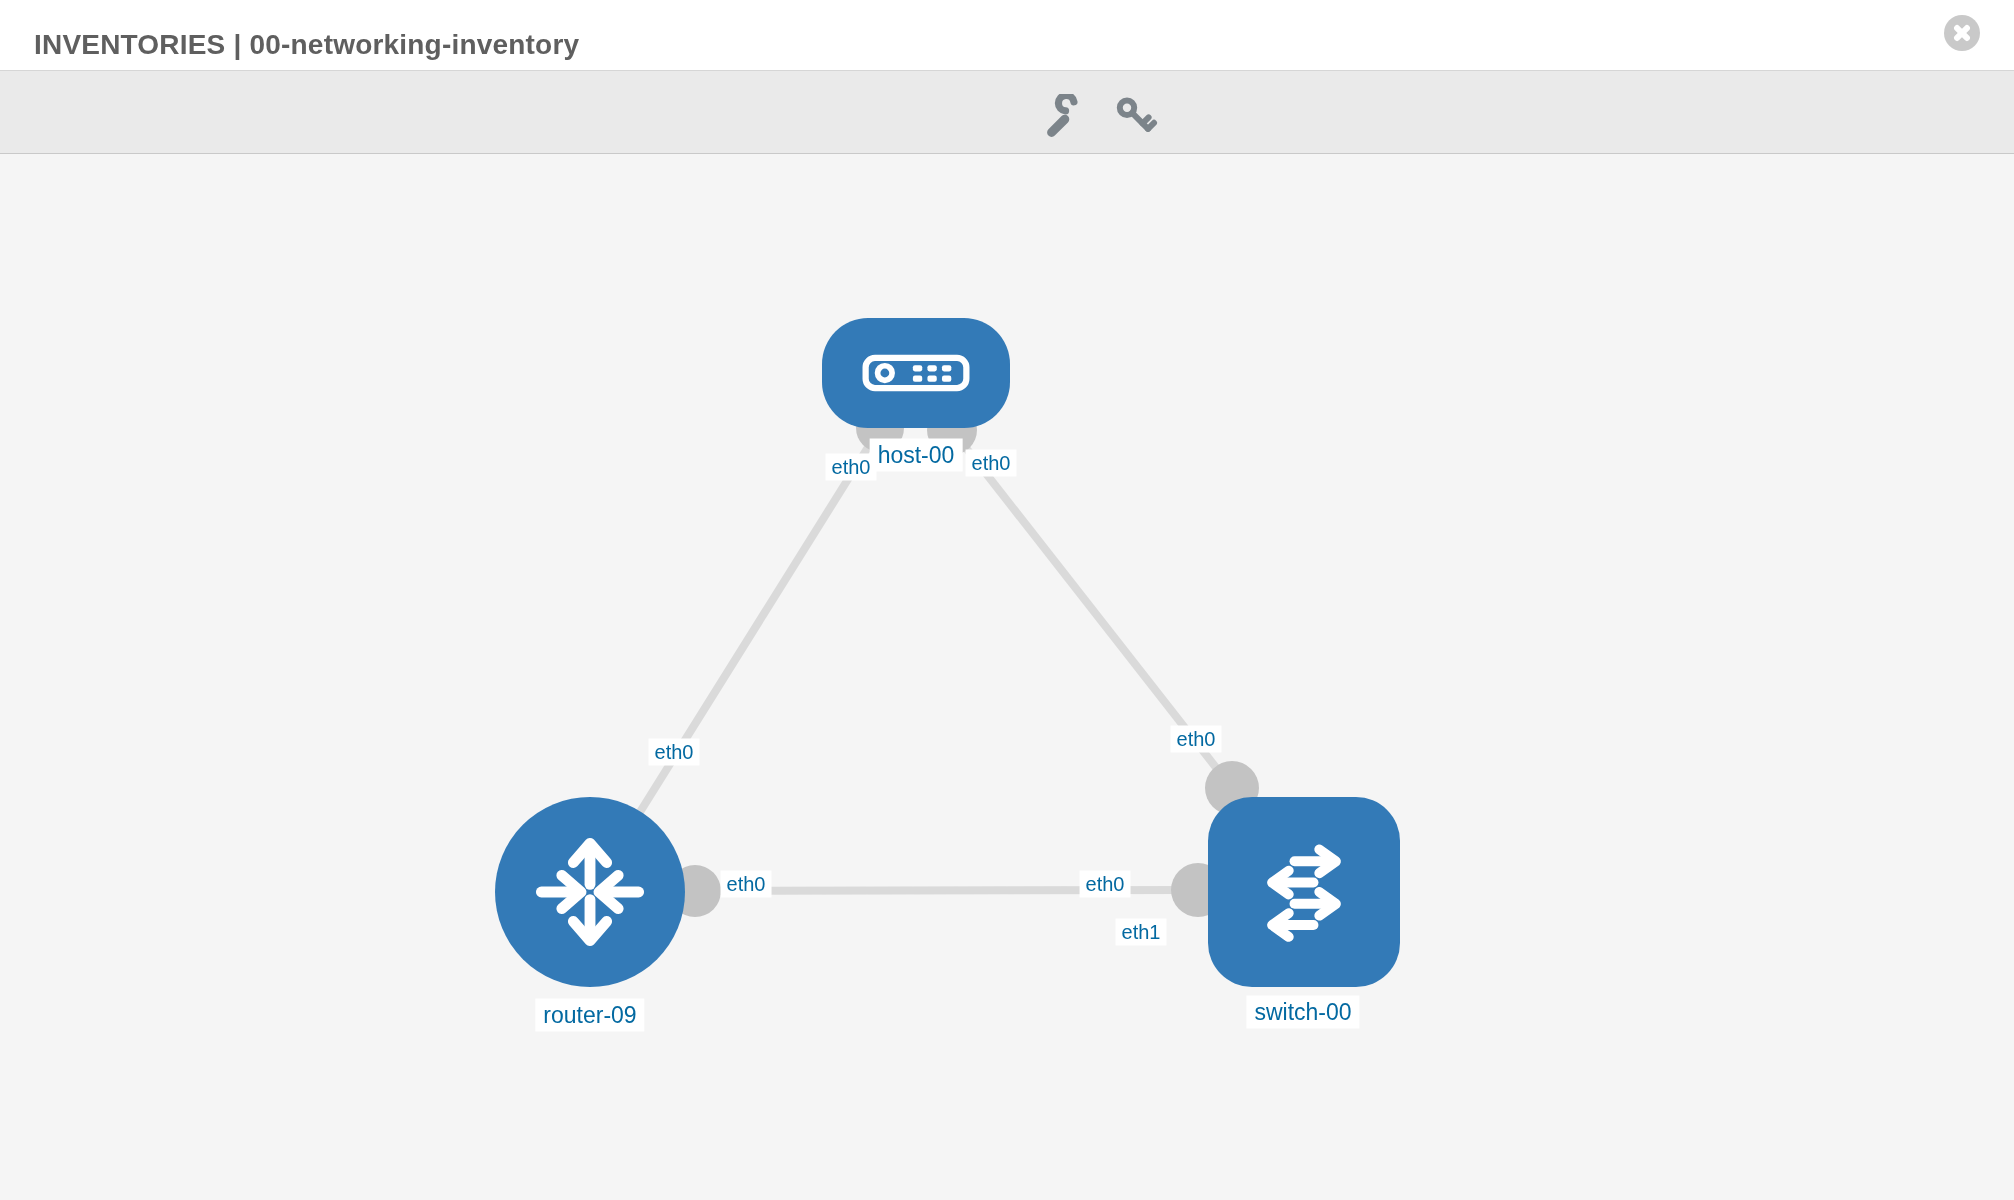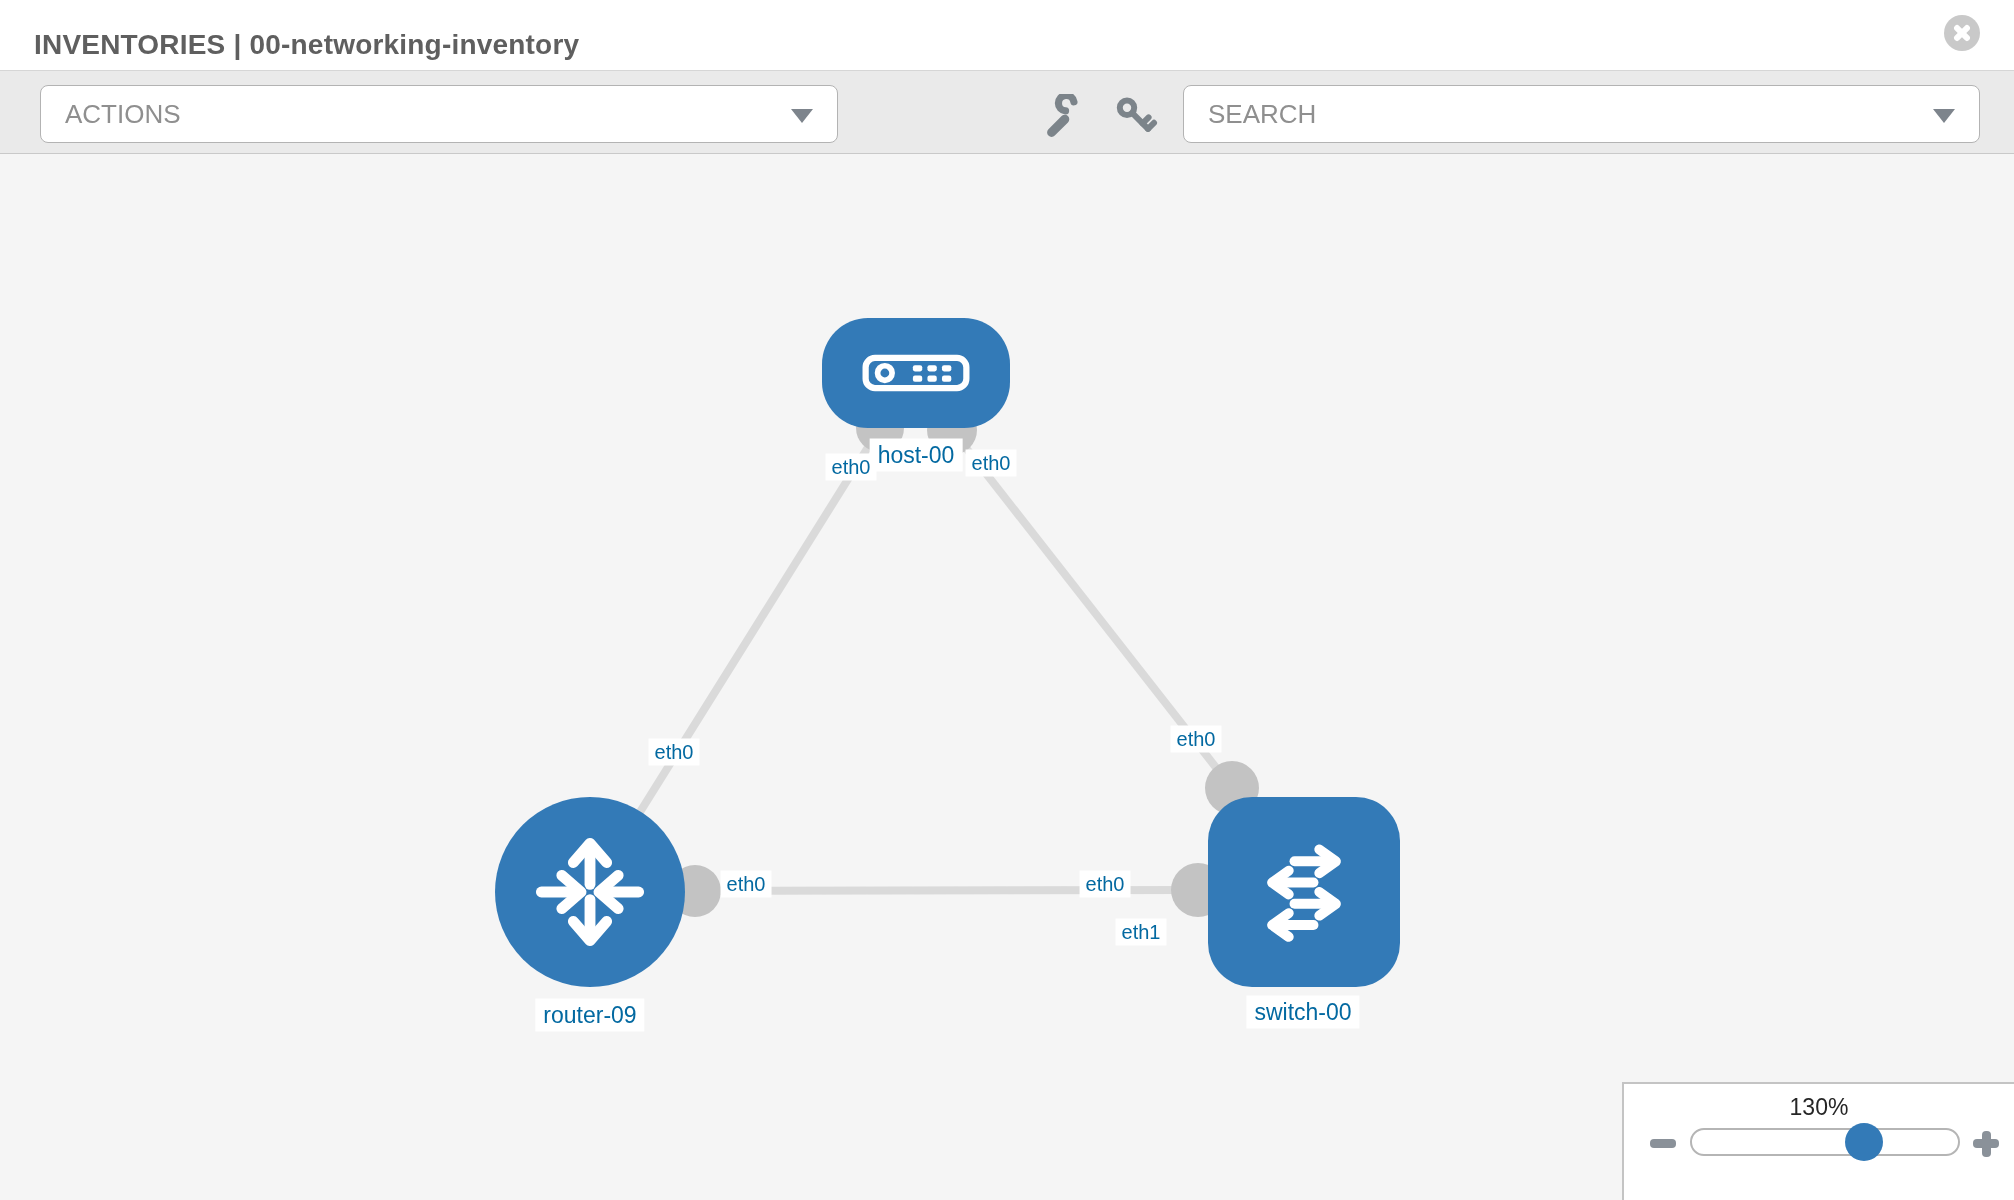--- a/index.html
+++ b/index.html
@@ -100,44 +100,36 @@
 
   <div class="header">
     <div class="page-title">INVENTORIES | 00-networking-inventory</div>
     <div class="close-btn">
       <span class="xbar a"></span>
       <span class="xbar b"></span>
     </div>
   </div>
 
   <div class="toolbar">
-    <div class="select-box" id="actions-box">
-      <span>ACTIONS</span>
-      <span class="caret"></span>
-    </div>
 
     <div class="tool-btn" id="wrench-btn">
       <svg width="48" height="48" viewBox="0 0 40 40">
         <path d="M19.6,14.1 A6.5,6.5 0 1 1 26.6,6.5" fill="none" stroke="#7c848a" stroke-width="6" stroke-linecap="round"></path>
         <line x1="8" y1="32" x2="19" y2="21" stroke="#7c848a" stroke-width="7.5" stroke-linecap="round"></line>
       </svg>
     </div>
     <div class="tool-btn" id="key-btn">
       <svg width="48" height="48" viewBox="0 0 40 40">
         <circle cx="12.5" cy="11.5" r="6" fill="none" stroke="#7c848a" stroke-width="5"></circle>
         <line x1="17" y1="16" x2="30" y2="29" stroke="#7c848a" stroke-width="5" stroke-linecap="round"></line>
         <line x1="25.5" y1="24.5" x2="30.5" y2="19.5" stroke="#7c848a" stroke-width="5" stroke-linecap="round"></line>
         <line x1="30" y1="29" x2="35" y2="24" stroke="#7c848a" stroke-width="5" stroke-linecap="round"></line>
       </svg>
     </div>
 
-    <div class="select-box" id="search-box">
-      <span>SEARCH</span>
-      <span class="caret"></span>
-    </div>
   </div>
 
   <div class="canvas">
 
     <svg class="links-layer" viewBox="0 0 2014 1046">
 
       <line x1="590" y1="738" x2="880" y2="274" stroke="#dadada" stroke-width="8"></line>
       <line x1="952" y1="276" x2="1232" y2="634" stroke="#dadada" stroke-width="8"></line>
       <line x1="695" y1="737" x2="1198" y2="736" stroke="#dadada" stroke-width="8"></line>
 
@@ -196,27 +188,15 @@
     <div class="chip node-label" style="left:1303px; top:858px;">switch-00</div>
 
     <div class="chip eth-label" style="left:851px;  top:313px;">eth0</div>
     <div class="chip eth-label" style="left:991px;  top:309px;">eth0</div>
     <div class="chip eth-label" style="left:674px;  top:598px;">eth0</div>
     <div class="chip eth-label" style="left:1196px; top:585px;">eth0</div>
     <div class="chip eth-label" style="left:746px;  top:730px;">eth0</div>
     <div class="chip eth-label" style="left:1105px; top:730px;">eth0</div>
     <div class="chip eth-label" style="left:1141px; top:730px;margin-top:48px;">eth1</div>
 
-    <div class="zoom-panel">
-      <div class="zoom-level">130%</div>
-      <div class="zoom-minus">
-        <span class="bar"></span>
-      </div>
-      <div class="zoom-track"></div>
-      <div class="zoom-thumb"></div>
-      <div class="zoom-plus">
-        <span class="h"></span>
-        <span class="v"></span>
-      </div>
-    </div>
 
   </div>
 </div>
 
 </body></html>

